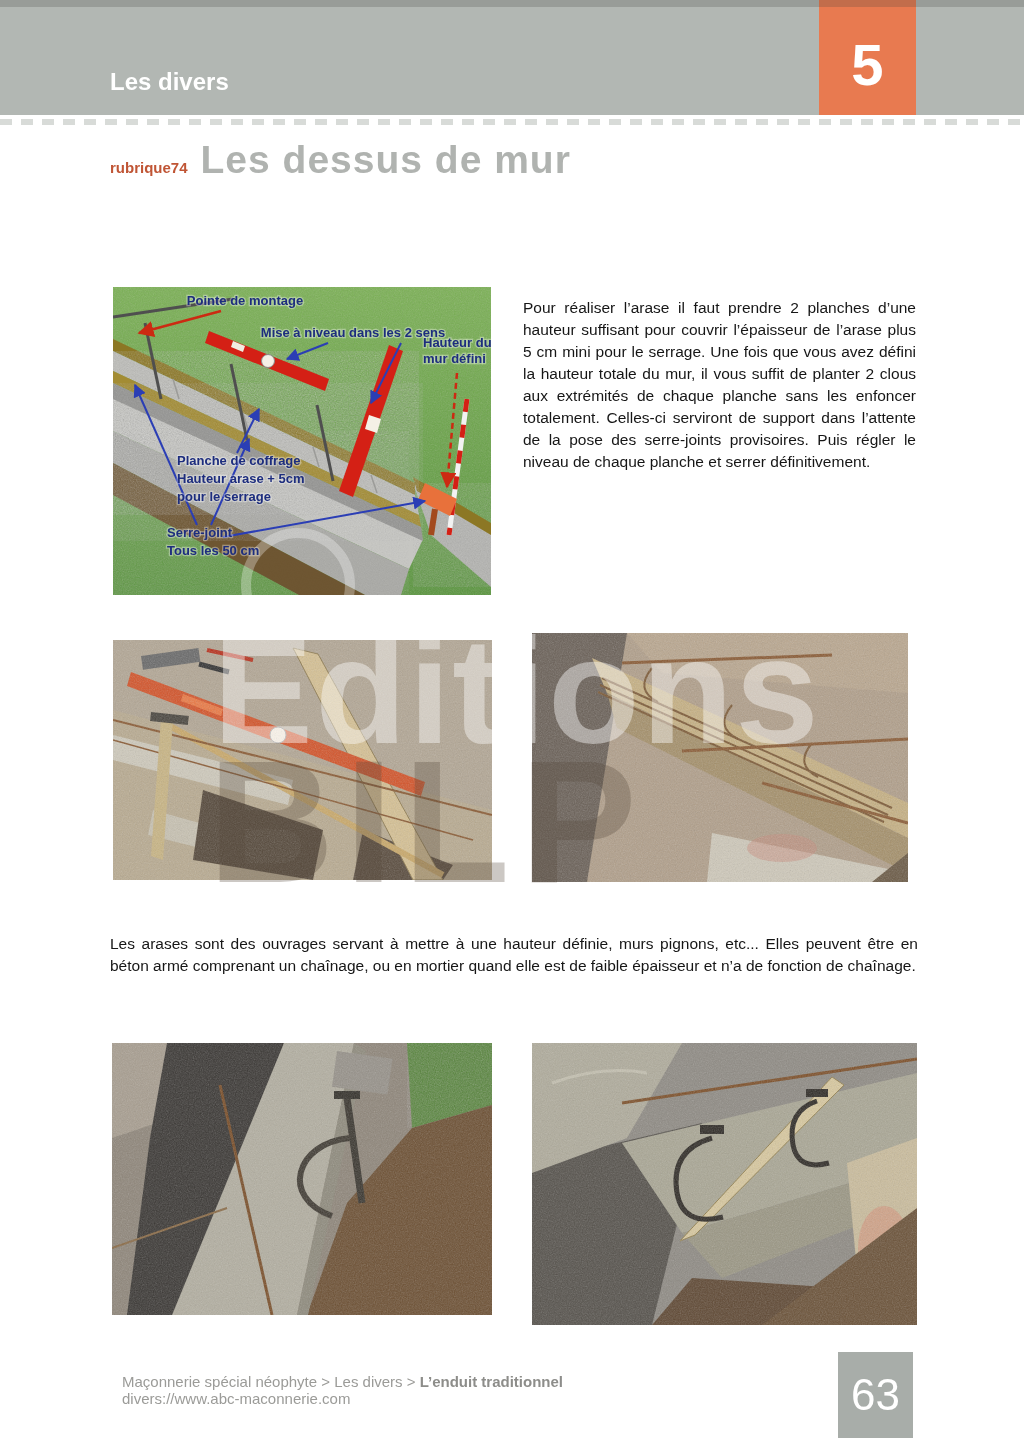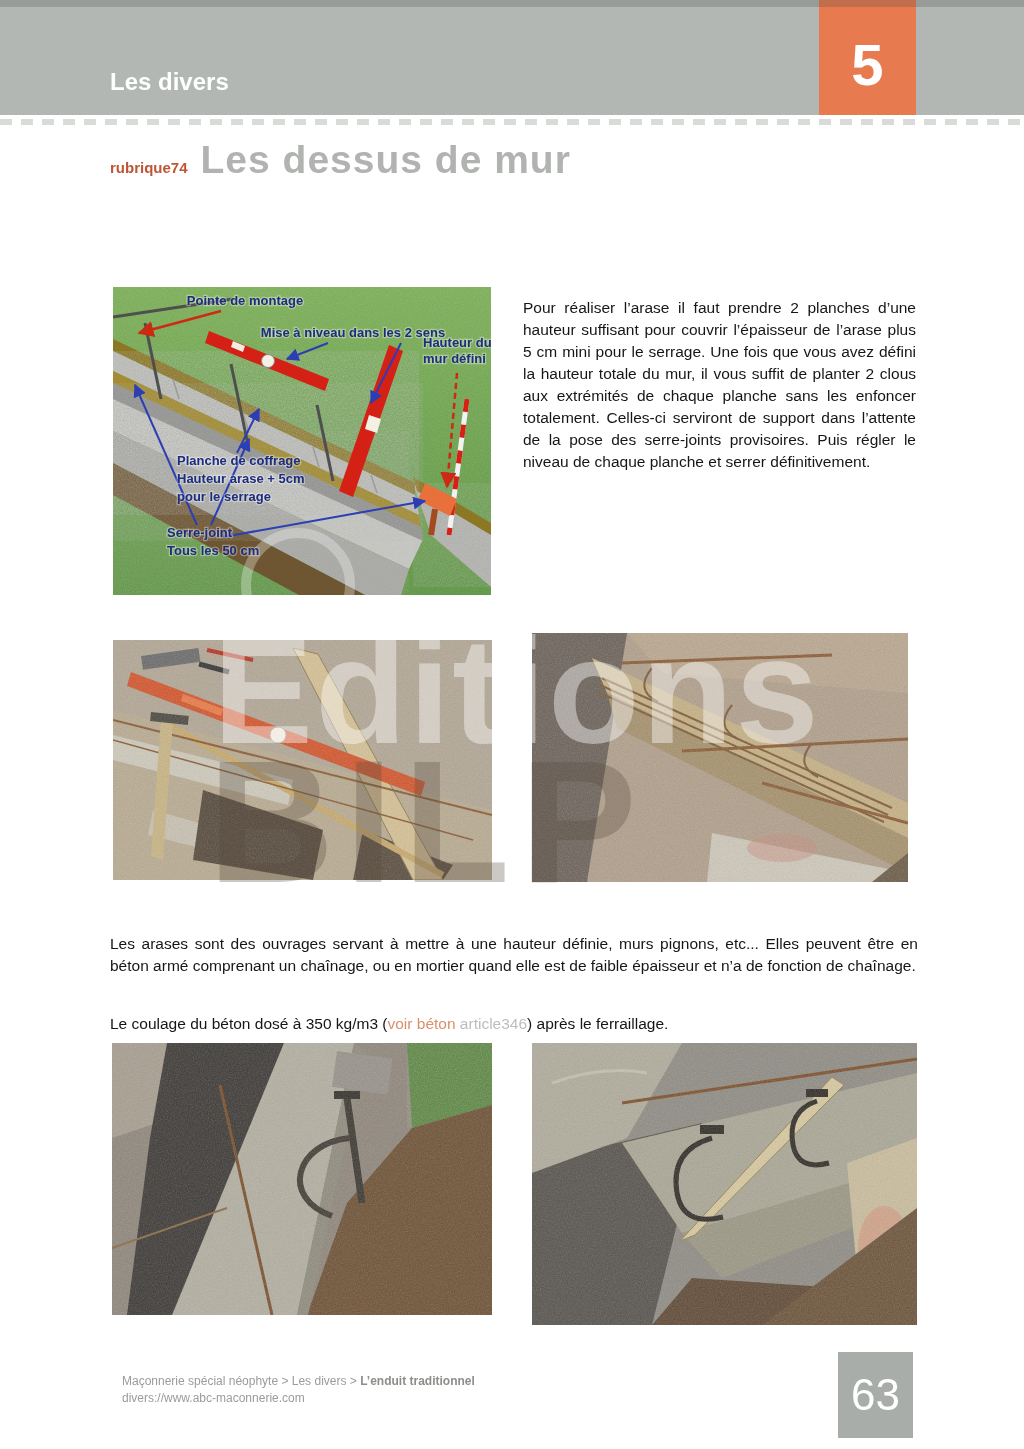--- a/index.html
+++ b/index.html
@@ -42,21 +42,21 @@
   
   .intro-text{position:absolute;left:523px;top:281px;width:393px;font-size:15.5px;line-height:22px;
               color:#161616;text-align:justify;}
   .para1{position:absolute;left:110px;top:917px;width:808px;font-size:15.5px;line-height:22px;
          color:#161616;text-align:justify;}
   .para2{position:absolute;left:110px;top:997px;width:808px;font-size:15.5px;line-height:22px;color:#161616;}
   .link-salmon{color:#d9906c;cursor:pointer;}
   .ref-gray{color:#bdbdbd;}
 
   
-  .footer-text{position:absolute;left:122px;top:1373px;font-size:12px;line-height:17px;color:#9b9b98;}
+  .footer-text{position:absolute;left:122px;top:1373px;font-size:15px;line-height:17px;color:#9b9b98;}
   .footer-bold{font-weight:bold;color:#8d8d8a;}
   .page-box{position:absolute;left:838px;top:1352px;width:75px;height:86px;background:#a8ada9;
             display:flex;align-items:center;justify-content:center;z-index:2;}
   .page-num{font-size:44px;color:#ffffff;}
 </style>
 </head>
 <body>
 
 <svg width="0" height="0" style="position:absolute" aria-hidden="true">
   <defs>
@@ -234,21 +234,20 @@
     </g>
     <rect width="376" height="249" filter="url(#noiseF)" opacity="0.32"></rect>
   </svg>
 
   <div class="wm-row">
     <div class="wm1">Editions</div>
     <div class="wm2">BILP</div>
   </div>
 
   <p class="para1">Les arases sont des ouvrages servant à mettre à une hauteur définie, murs pignons, etc... Elles peuvent être en béton armé comprenant un chaînage, ou en mortier quand elle est de faible épaisseur et n’a de fonction de chaînage.</p>
-  <p class="para2"><span>Le coulage du béton dosé à 350 kg/m3 (</span><span class="link-salmon">voir béton</span><span class="ref-gray"> article346</span><span>) après le ferraillage.</span></p>
 
   <svg id="photo-bl" class="fig" viewBox="0 0 380 272">
     <rect width="380" height="272" fill="#8f867a"></rect>
     <polygon points="0,0 65,0 45,80 0,95" fill="#a89e90"></polygon>
     <polygon points="55,0 172,0 95,272 15,272 38,95" fill="#3b3835"></polygon>
     <polygon points="295,0 380,0 380,62 300,85" fill="#4e8030"></polygon>
     <polygon points="295,0 380,0 380,62 300,85" filter="url(#noiseF)" opacity="0.3"></polygon>
     <polygon points="300,85 380,62 380,272 195,272 235,160" fill="#6d5033"></polygon>
     <polygon points="172,0 242,0 185,272 60,272" fill="#b3afa1"></polygon>
     <polygon points="242,0 254,8 196,272 185,272" fill="#8f8b7d"></polygon>

